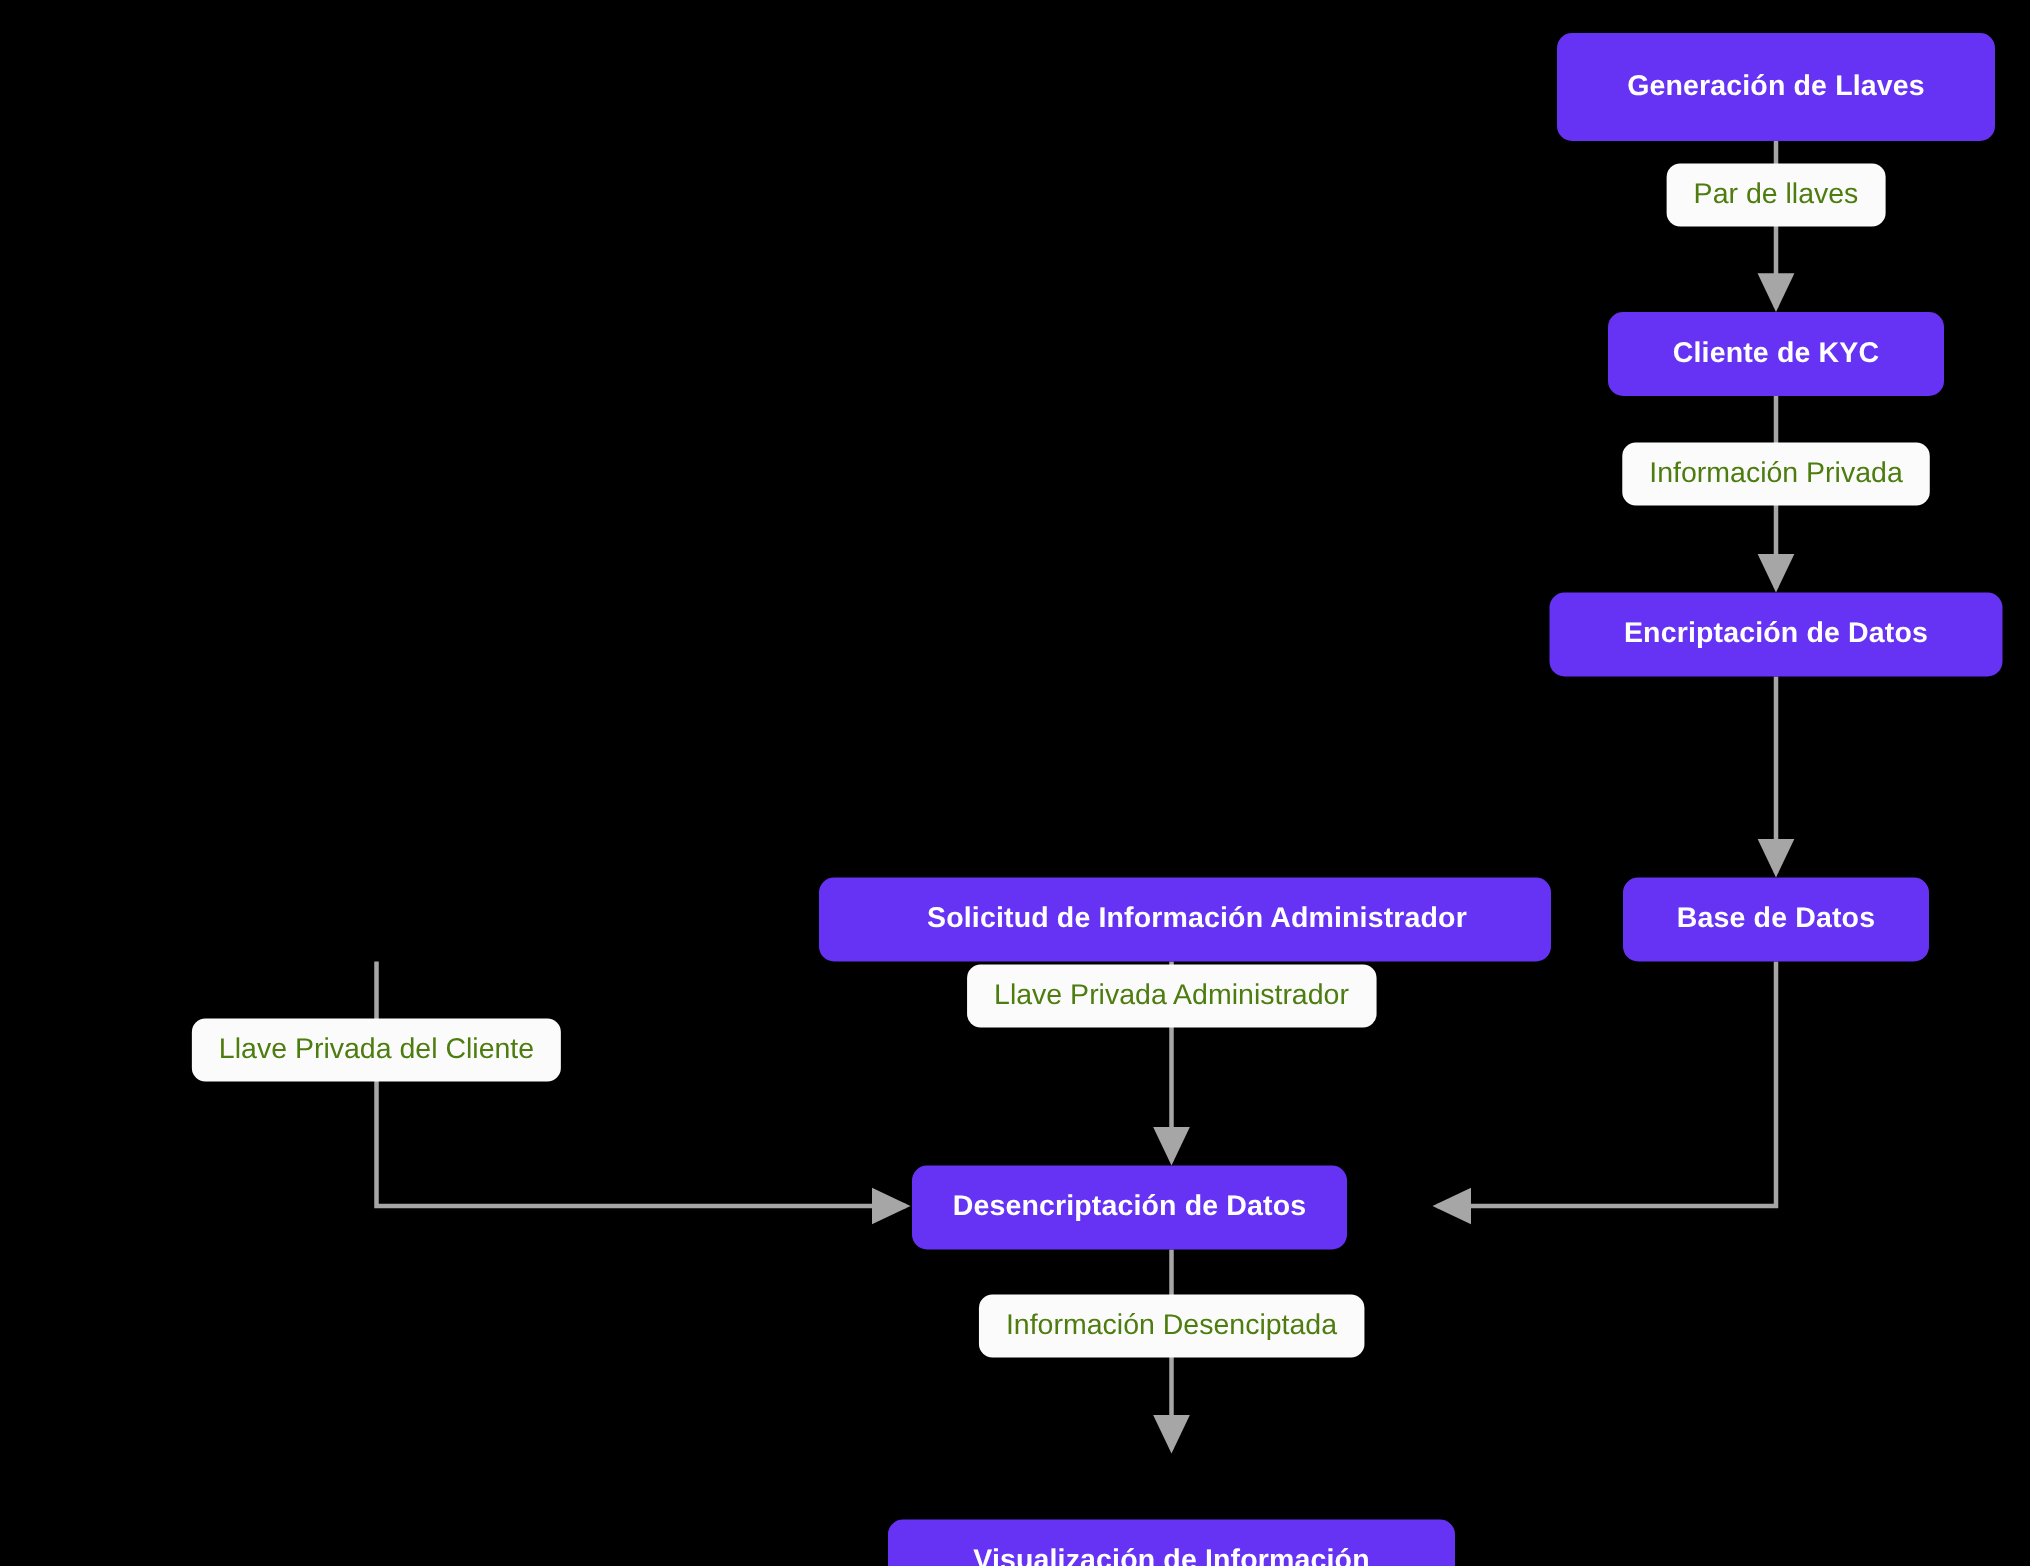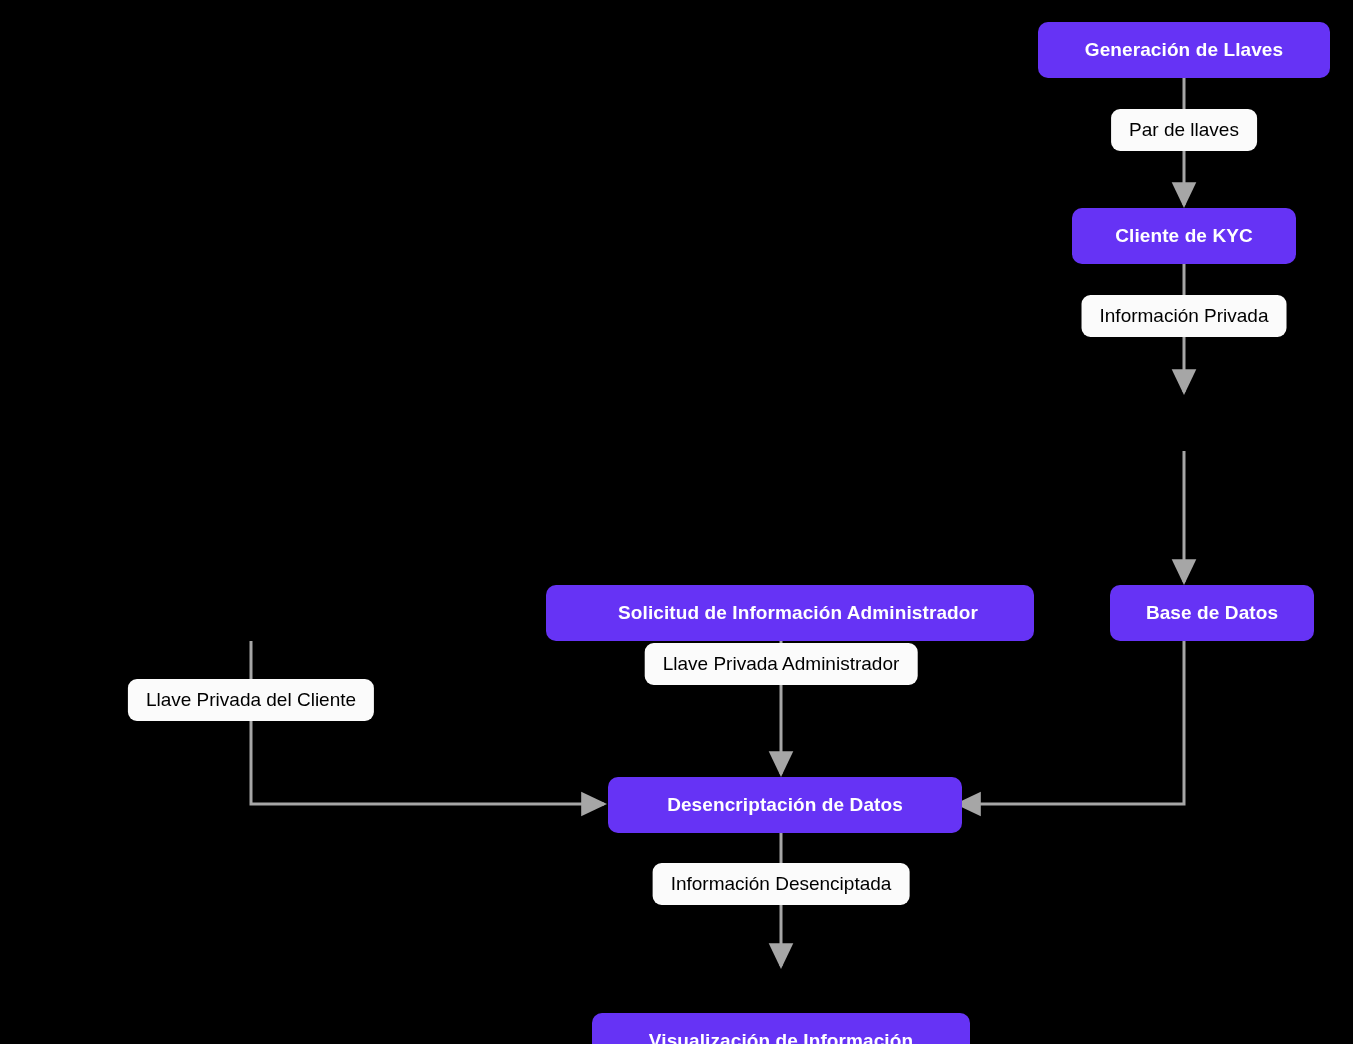--- a/index.html
+++ b/index.html
@@ -43,21 +43,21 @@
     white-space: nowrap;
     z-index: 3;
   }
   .edge-label {
     position: absolute;
     box-sizing: border-box;
     display: flex;
     align-items: center;
     justify-content: center;
     background: #fbfbfb;
-    color: #000000;
+    color: #4d7c0f;
     border-radius: 9px;
     font-size: 19px;
     font-weight: normal;
     text-align: center;
     padding: 0 18px;
     white-space: nowrap;
     height: 42px;
     z-index: 4;
   }
 </style>
@@ -84,39 +84,42 @@
       <path d="M 1184 641 L 1184 804 L 958 804" marker-end="url(#arrowhead)"></path>
 
       <path d="M 251 641 L 251 804 L 604 804" marker-end="url(#arrowhead)"></path>
 
       <path d="M 781 641 L 781 774" marker-end="url(#arrowhead)"></path>
 
       <path d="M 781 833 L 781 966" marker-end="url(#arrowhead)"></path>
     </g>
   </svg>
 
-  <div class="node" style="left:1038px; top:22px; width:292px; height:56px;">
+  <div class="node" style="left:1038px; top:22px; width:292px; height:72px;">
     <span>Generación de Llaves</span>
   </div>
 
   <div class="node" style="left:1072px; top:208px; width:224px; height:56px;">
     <span>Cliente de KYC</span>
   </div>
 
+  <div class="node" style="left:1033px; top:395px; width:302px; height:56px;">
+    <span>Encriptación de Datos</span>
+  </div>
 
-  <div class="node" style="left:1082px; top:585px; width:204px; height:56px;margin-left:28px;">
+  <div class="node" style="left:1082px; top:585px; width:204px; height:56px;">
     <span>Base de Datos</span>
   </div>
 
 
   <div class="node" style="left:546px; top:585px; width:488px; height:56px;padding-left:32px;">
     <span>Solicitud de Información Administrador</span>
   </div>
 
-  <div class="node" style="left:608px; top:777px; width:354px; height:56px;">
+  <div class="node" style="left:608px; top:777px; width:290px; height:56px;">
     <span>Desencriptación de Datos</span>
   </div>
 
   <div class="node" style="left:592px; top:969px; width:378px; height:56px;margin-top:44px;">
     <span>Visualización de Información</span>
   </div>
 
   <div class="edge-label" style="left:1184px; top:130px; transform:translate(-50%,-50%);">
     <span>Par de llaves</span>
   </div>

